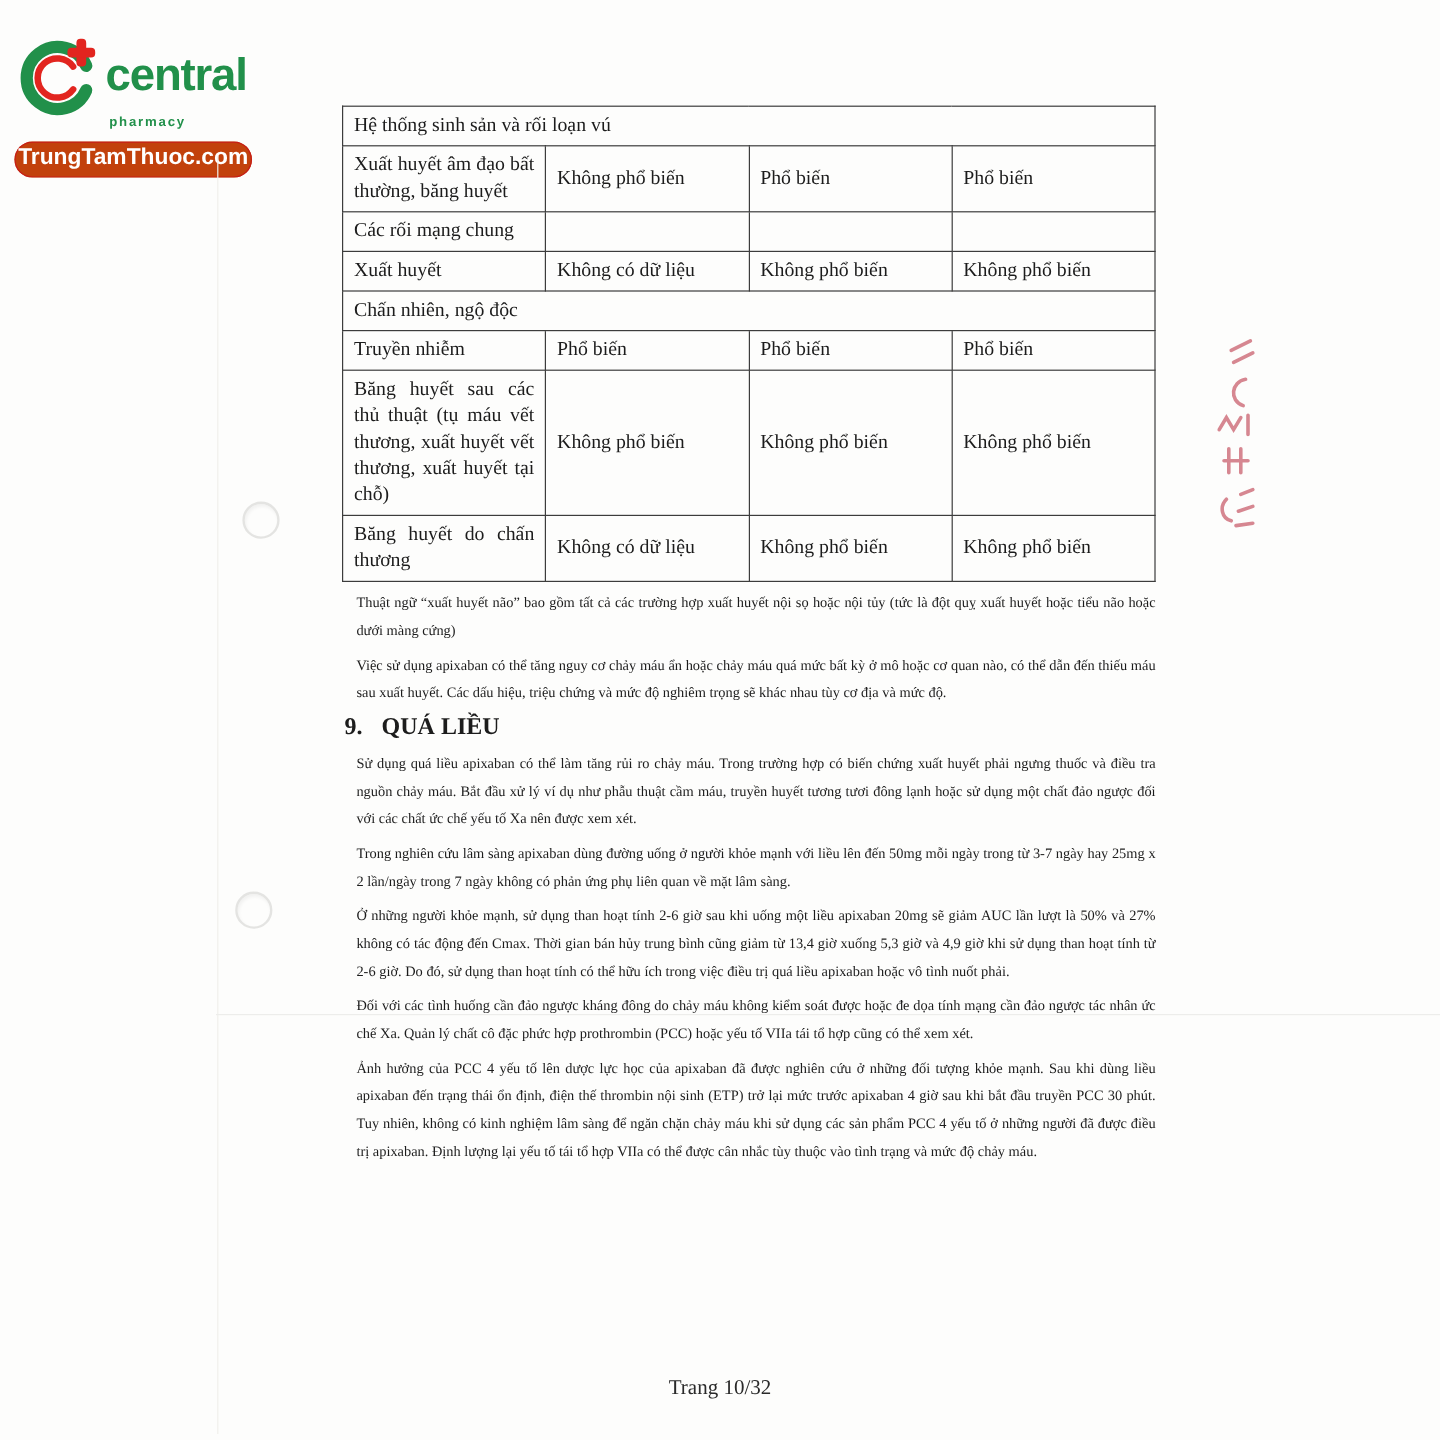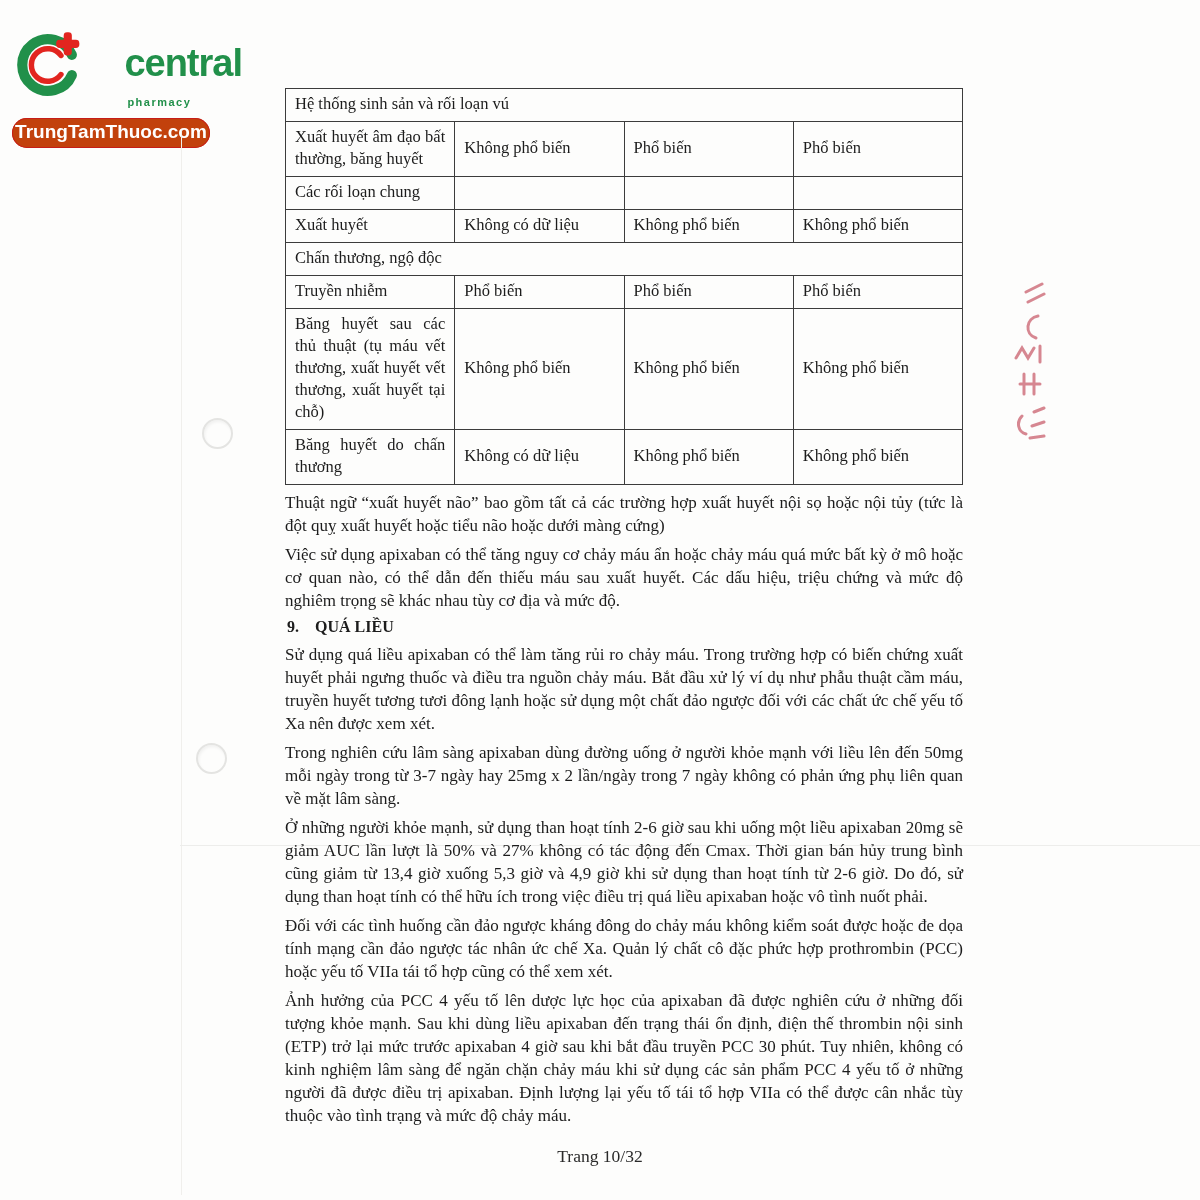--- a/index.html
+++ b/index.html
@@ -3,21 +3,21 @@
 <meta charset="utf-8">
 <style>
   html,body{margin:0;padding:0;background:#ffffff;}
   .page{
     position:relative;width:1200px;height:1200px;overflow:hidden;
     background:#fdfdfc;color:#1c1c1c;
     font-family:"Liberation Serif","DejaVu Serif",serif;
   }
   
   .logo{position:absolute;left:12px;top:30px;width:230px;}
-  .logo-top{display:flex;align-items:flex-start;justify-content:space-between;}
+  .logo-top{display:flex;align-items:flex-start;}
   .logo-icon{width:68px;height:70px;flex:0 0 auto;}
   .logo-words{margin-left:8px;padding-top:16px;font-family:"Liberation Sans","DejaVu Sans",sans-serif;}
   .logo-brand{font-size:38px;font-weight:bold;color:#21904a;line-height:34px;letter-spacing:-1px;}
   .logo-sub{font-size:11px;font-weight:bold;color:#21904a;letter-spacing:1.5px;margin-left:3px;margin-top:16px;}
   .logo-banner{
     margin-top:10px;background:#c2410c;color:#ffffff;border-radius:16px;
     font-family:"Liberation Sans","DejaVu Sans",sans-serif;font-weight:bold;font-size:19px;
     padding:3px 0 5px 0;text-align:center;width:198px;box-shadow:0 0 0 1px #c71d18 inset;
   }
   
@@ -29,23 +29,23 @@
   .edge-v{position:absolute;left:181px;top:130px;width:1px;height:1065px;background:#f0efec;}
   .edge-h{position:absolute;left:180px;top:845px;width:1020px;height:1px;background:#ededeb;}
   .seal{position:absolute;left:1002px;top:282px;width:44px;height:168px;opacity:0.62;}
   
   .content{position:absolute;left:285px;top:88px;width:678px;}
   table.adr{border-collapse:collapse;width:100%;table-layout:fixed;
     font-size:16.5px;line-height:22px;}
   table.adr td{border:1.4px solid #3c3c3c;padding:4px 9px 6px 9px;vertical-align:middle;}
   table.adr td.lbl{text-align:justify;}
   table.adr td.val{text-align:left;}
-  .footnote,.para{font-size:17px;line-height:23px;text-align:justify;margin:0 0 6px 0;}
+  .footnote,.para{font-size:12px;line-height:23px;text-align:justify;margin:0 0 6px 12px;}
   .footnote{margin-top:6px;}
-  .heading{font-size:16px;font-weight:bold;margin:4px 0 7px 2px;}
+  .heading{font-size:20px;font-weight:bold;margin:4px 0 7px 2px;}
   .heading .num{display:inline-block;margin-right:16px;}
   
   .footer{position:absolute;left:0;top:1146px;width:1200px;text-align:center;
     font-size:17.5px;color:#2a2a2a;}
 </style>
 </head>
 <body>
 
 <div class="page">
 
@@ -88,33 +88,33 @@
           <tr>
         <td colspan="4" class="lbl">Hệ thống sinh sản và rối loạn vú</td>
       </tr>
       <tr>
         <td class="lbl" style="width:25%">Xuất huyết âm đạo bất thường, băng huyết</td>
         <td class="val" style="width:25%">Không phổ biến</td>
         <td class="val" style="width:25%">Phổ biến</td>
         <td class="val" style="width:25%">Phổ biến</td>
       </tr>
       <tr>
-        <td class="lbl">Các rối loạn chung</td>
+        <td class="lbl">Các rối mạng chung</td>
         <td class="val"></td>
         <td class="val"></td>
         <td class="val"></td>
       </tr>
       <tr>
         <td class="lbl">Xuất huyết</td>
         <td class="val">Không có dữ liệu</td>
         <td class="val">Không phổ biến</td>
         <td class="val">Không phổ biến</td>
       </tr>
       <tr>
-        <td colspan="4" class="lbl">Chấn thương, ngộ độc</td>
+        <td colspan="4" class="lbl">Chấn nhiên, ngộ độc</td>
       </tr>
       <tr>
         <td class="lbl">Truyền nhiễm</td>
         <td class="val">Phổ biến</td>
         <td class="val">Phổ biến</td>
         <td class="val">Phổ biến</td>
       </tr>
       <tr>
         <td class="lbl">Băng huyết sau các thủ thuật (tụ máu vết thương, xuất huyết vết thương, xuất huyết tại chỗ)</td>
         <td class="val">Không phổ biến</td>

